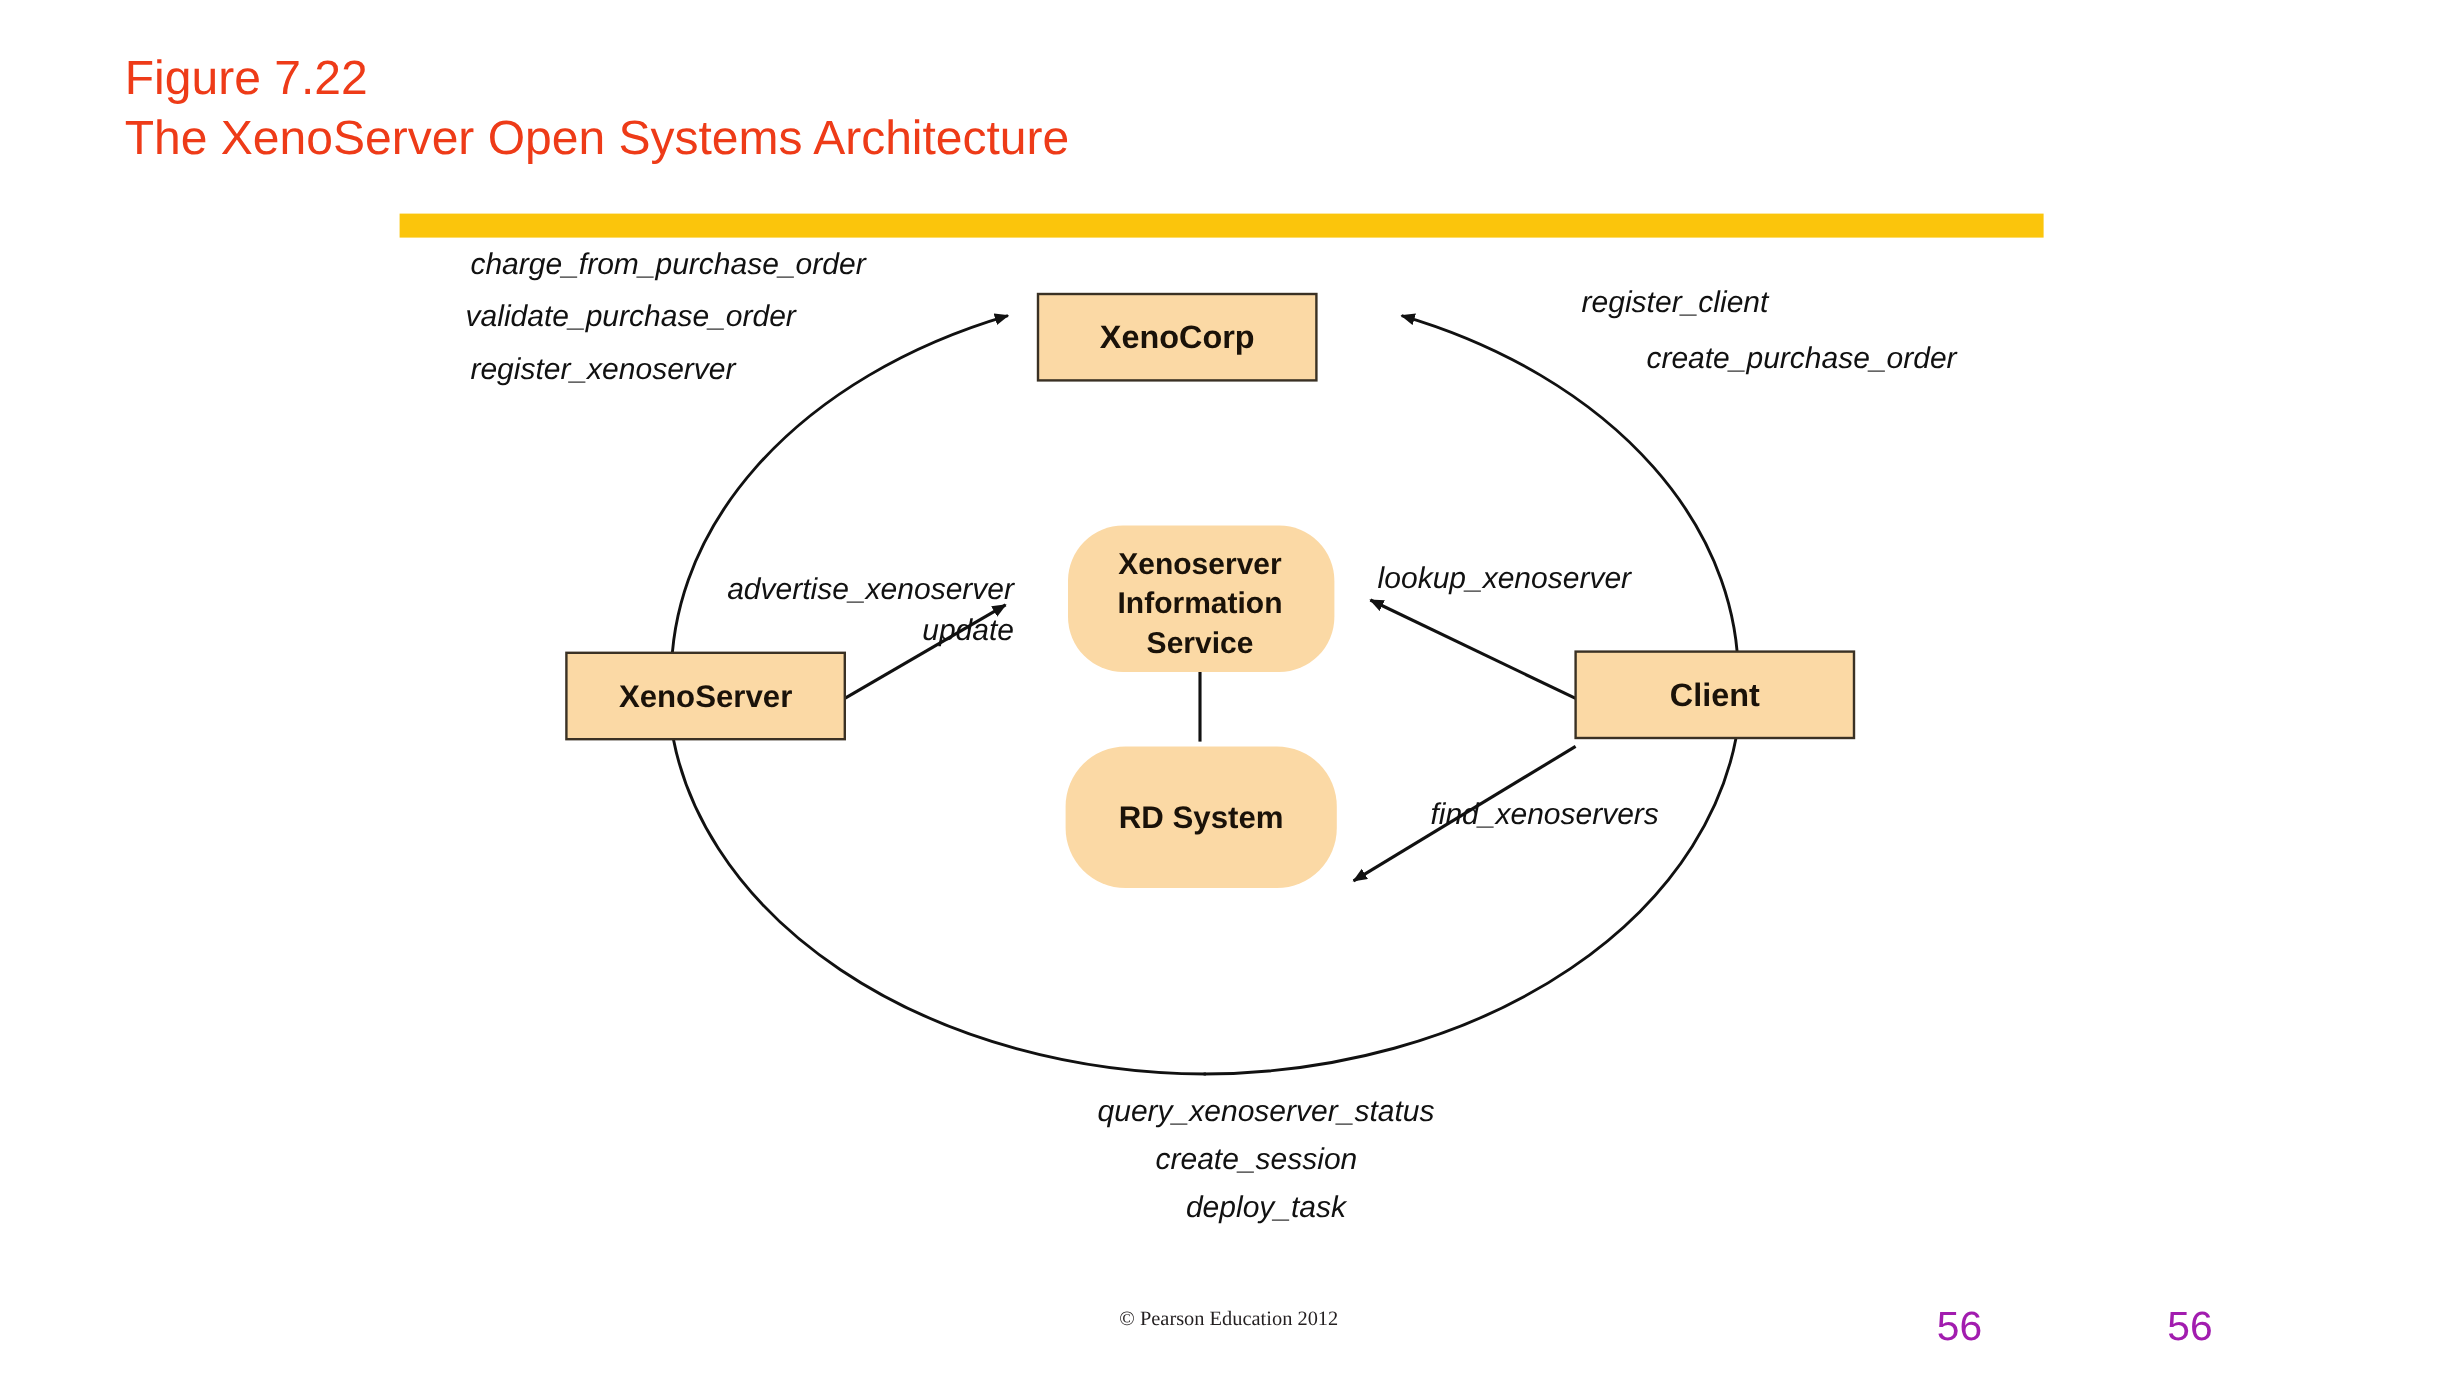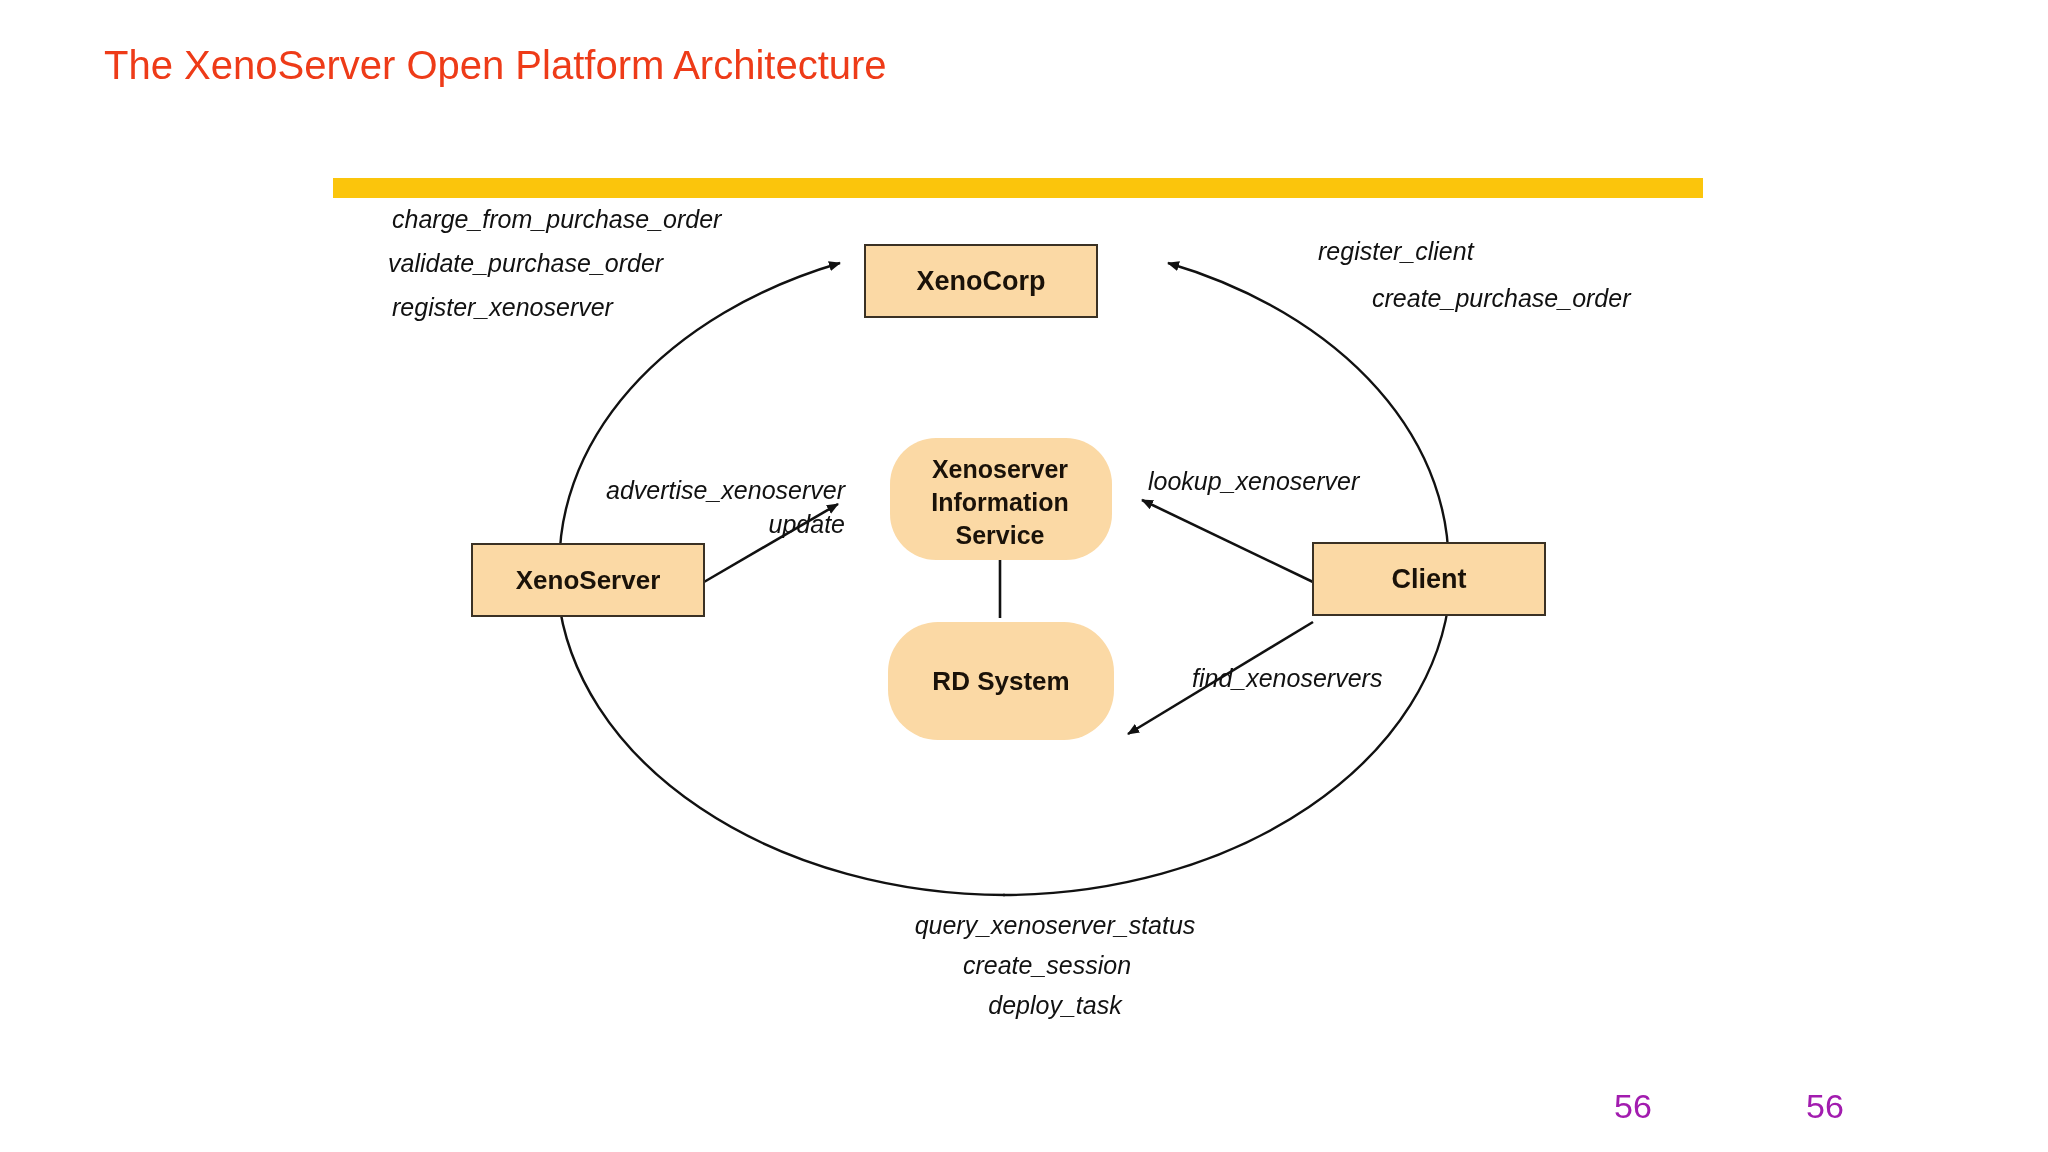--- a/index.html
+++ b/index.html
@@ -65,21 +65,22 @@
   }
   .pageno.a{left:1614px;}
   .pageno.b{left:1806px;}
 </style>
 </head>
 <body>
 
 <div class="slide">
 
   <div class="title-block">
-    <span class="title-line">The XenoServer Open Platform Architecture</span>
+    <span class="title-line">Figure 7.22</span>
+    <span class="title-line">The XenoServer Open Systems Architecture</span>
   </div>
 
   <div class="yellow-bar"></div>
 
   <div class="diagram">
     <svg viewBox="0 0 2048 840" xmlns="http://www.w3.org/2000/svg">
       <defs>
         <marker id="ah" markerWidth="14" markerHeight="14" refX="11" refY="5" orient="auto" markerUnits="userSpaceOnUse">
           <path d="M0,0 L12,5 L0,10 Z" fill="#111111"></path>
         </marker>
@@ -147,18 +148,19 @@
         <text x="1192" y="487">find_xenoservers</text>
 
         <text x="1055" y="734" text-anchor="middle">query_xenoserver_status</text>
         <text x="1047" y="774" text-anchor="middle">create_session</text>
         <text x="1055" y="814" text-anchor="middle">deploy_task</text>
       </g>
     </svg>
   </div>
 
   <div class="footer">
+    <span>©  Pearson Education 2012</span>
   </div>
 
   <div class="pageno a">56</div>
   <div class="pageno b">56</div>
 
 </div>
 
 </body></html>

